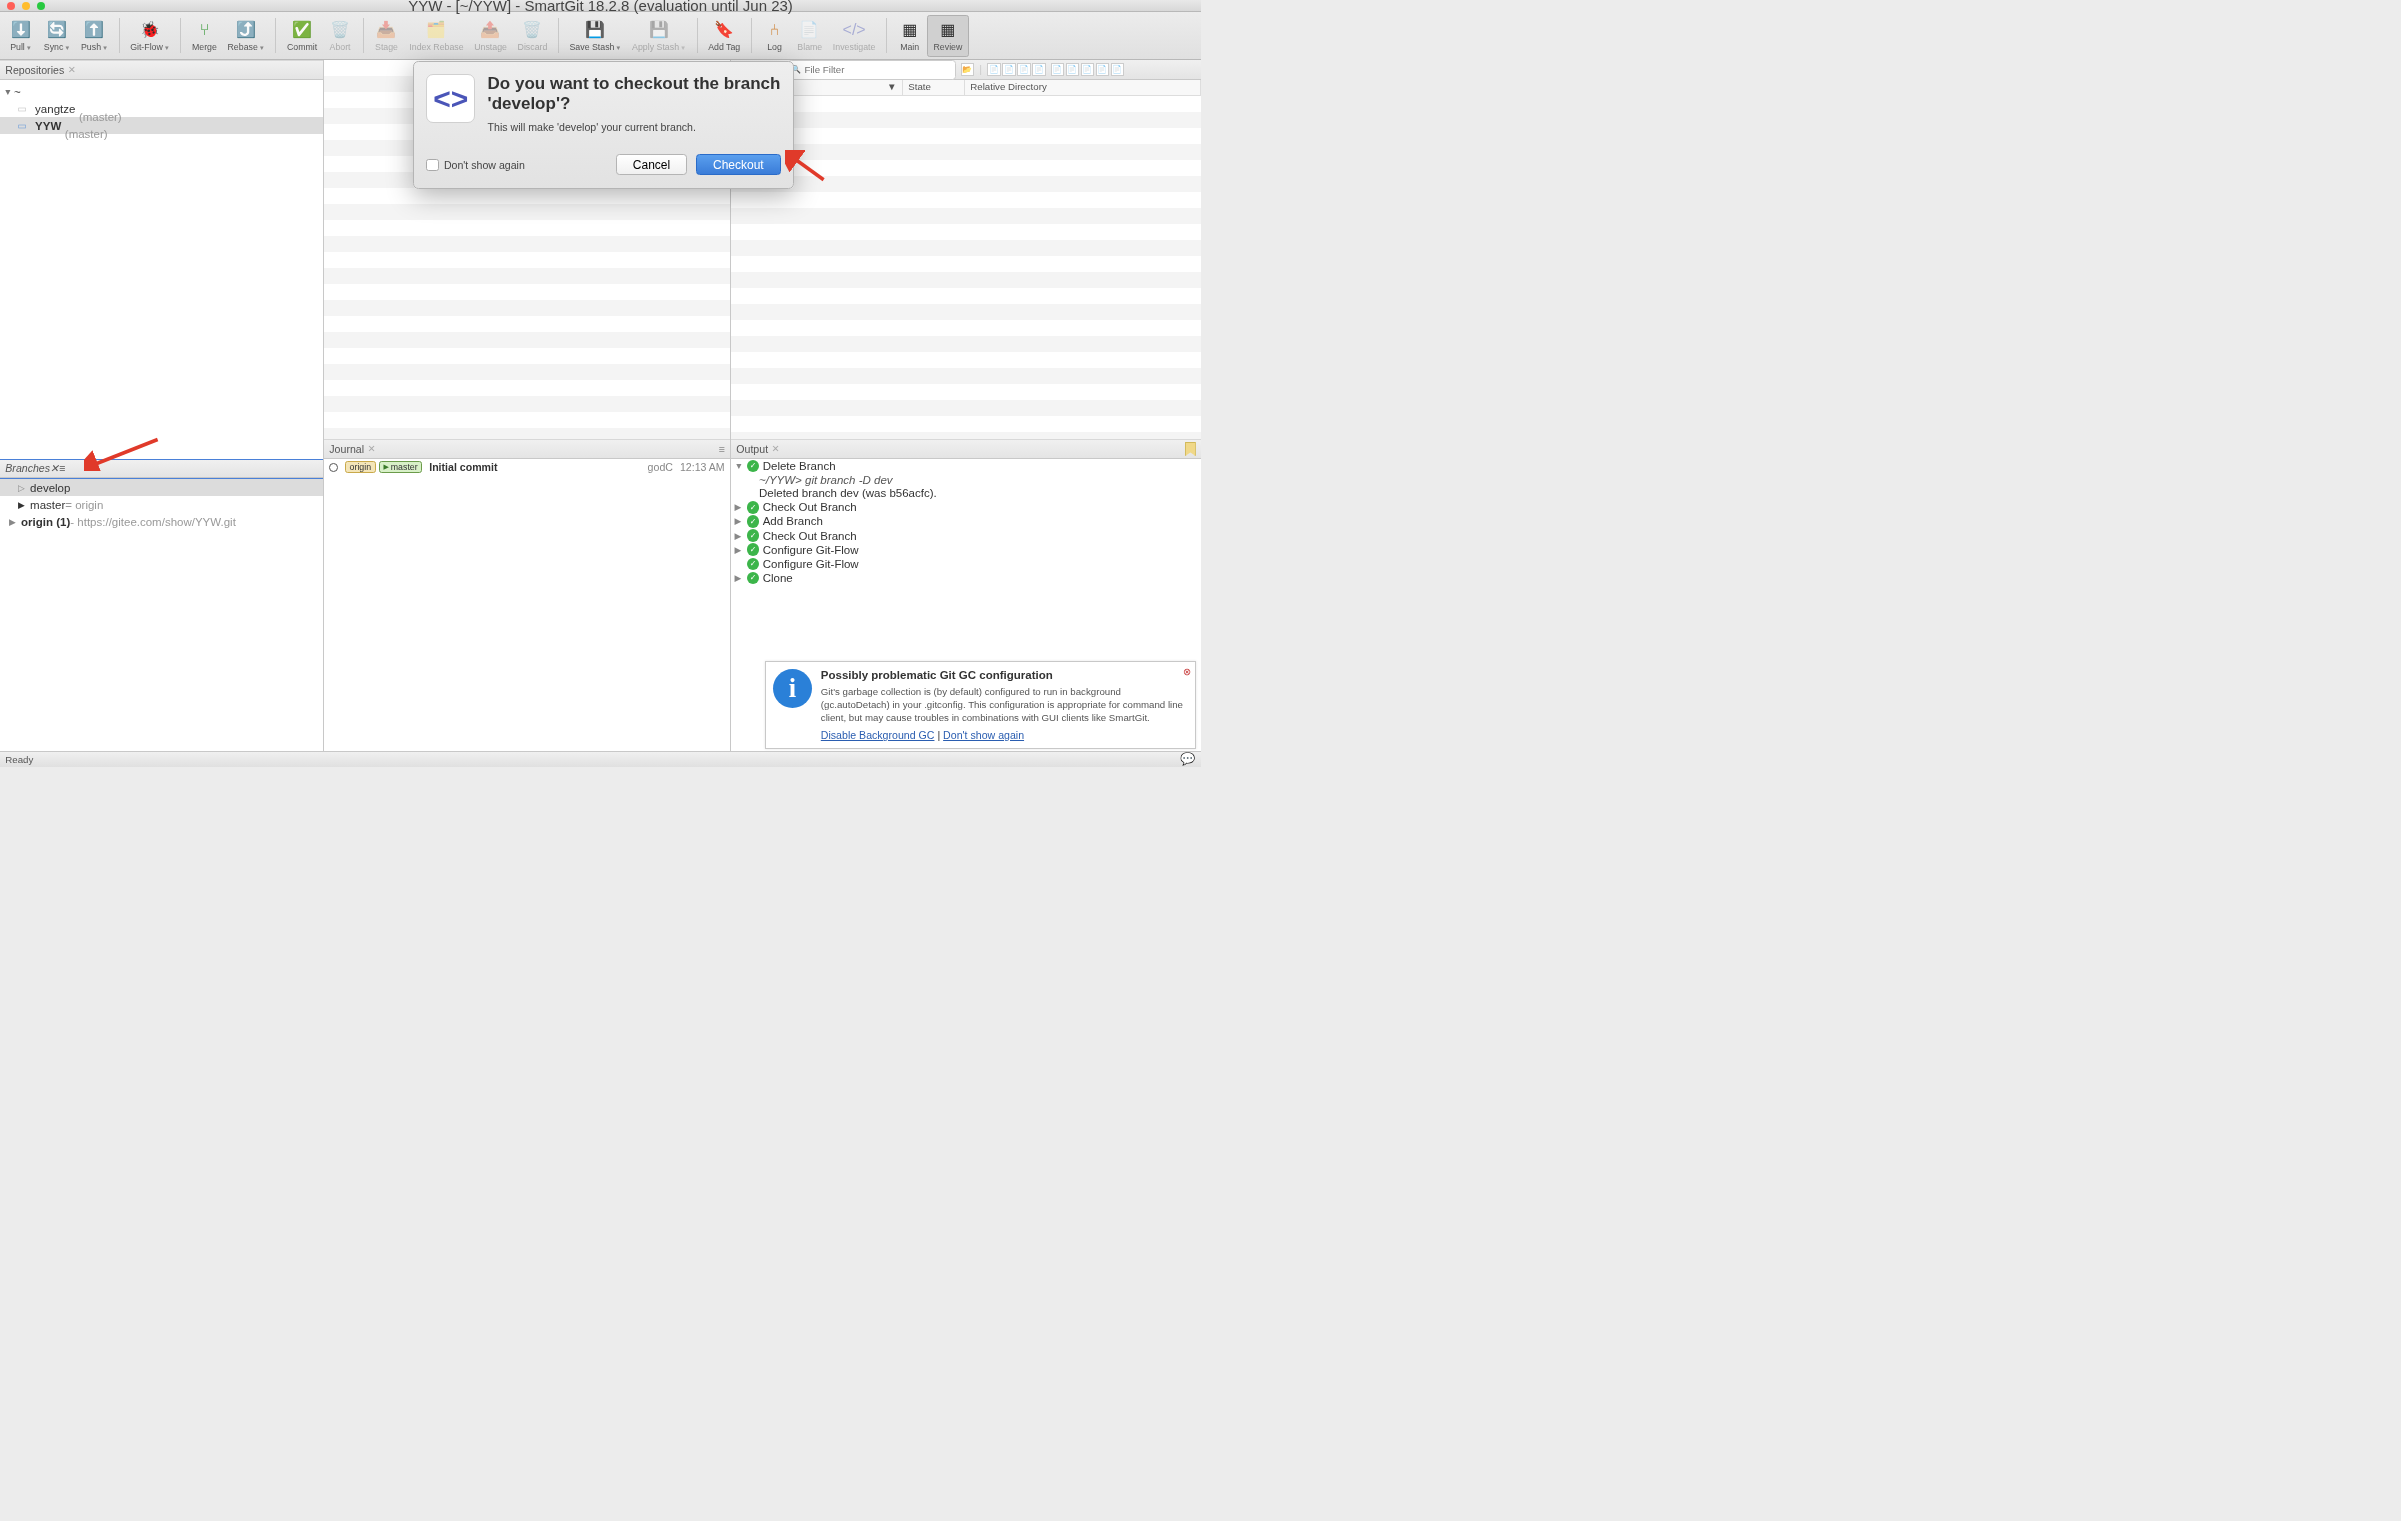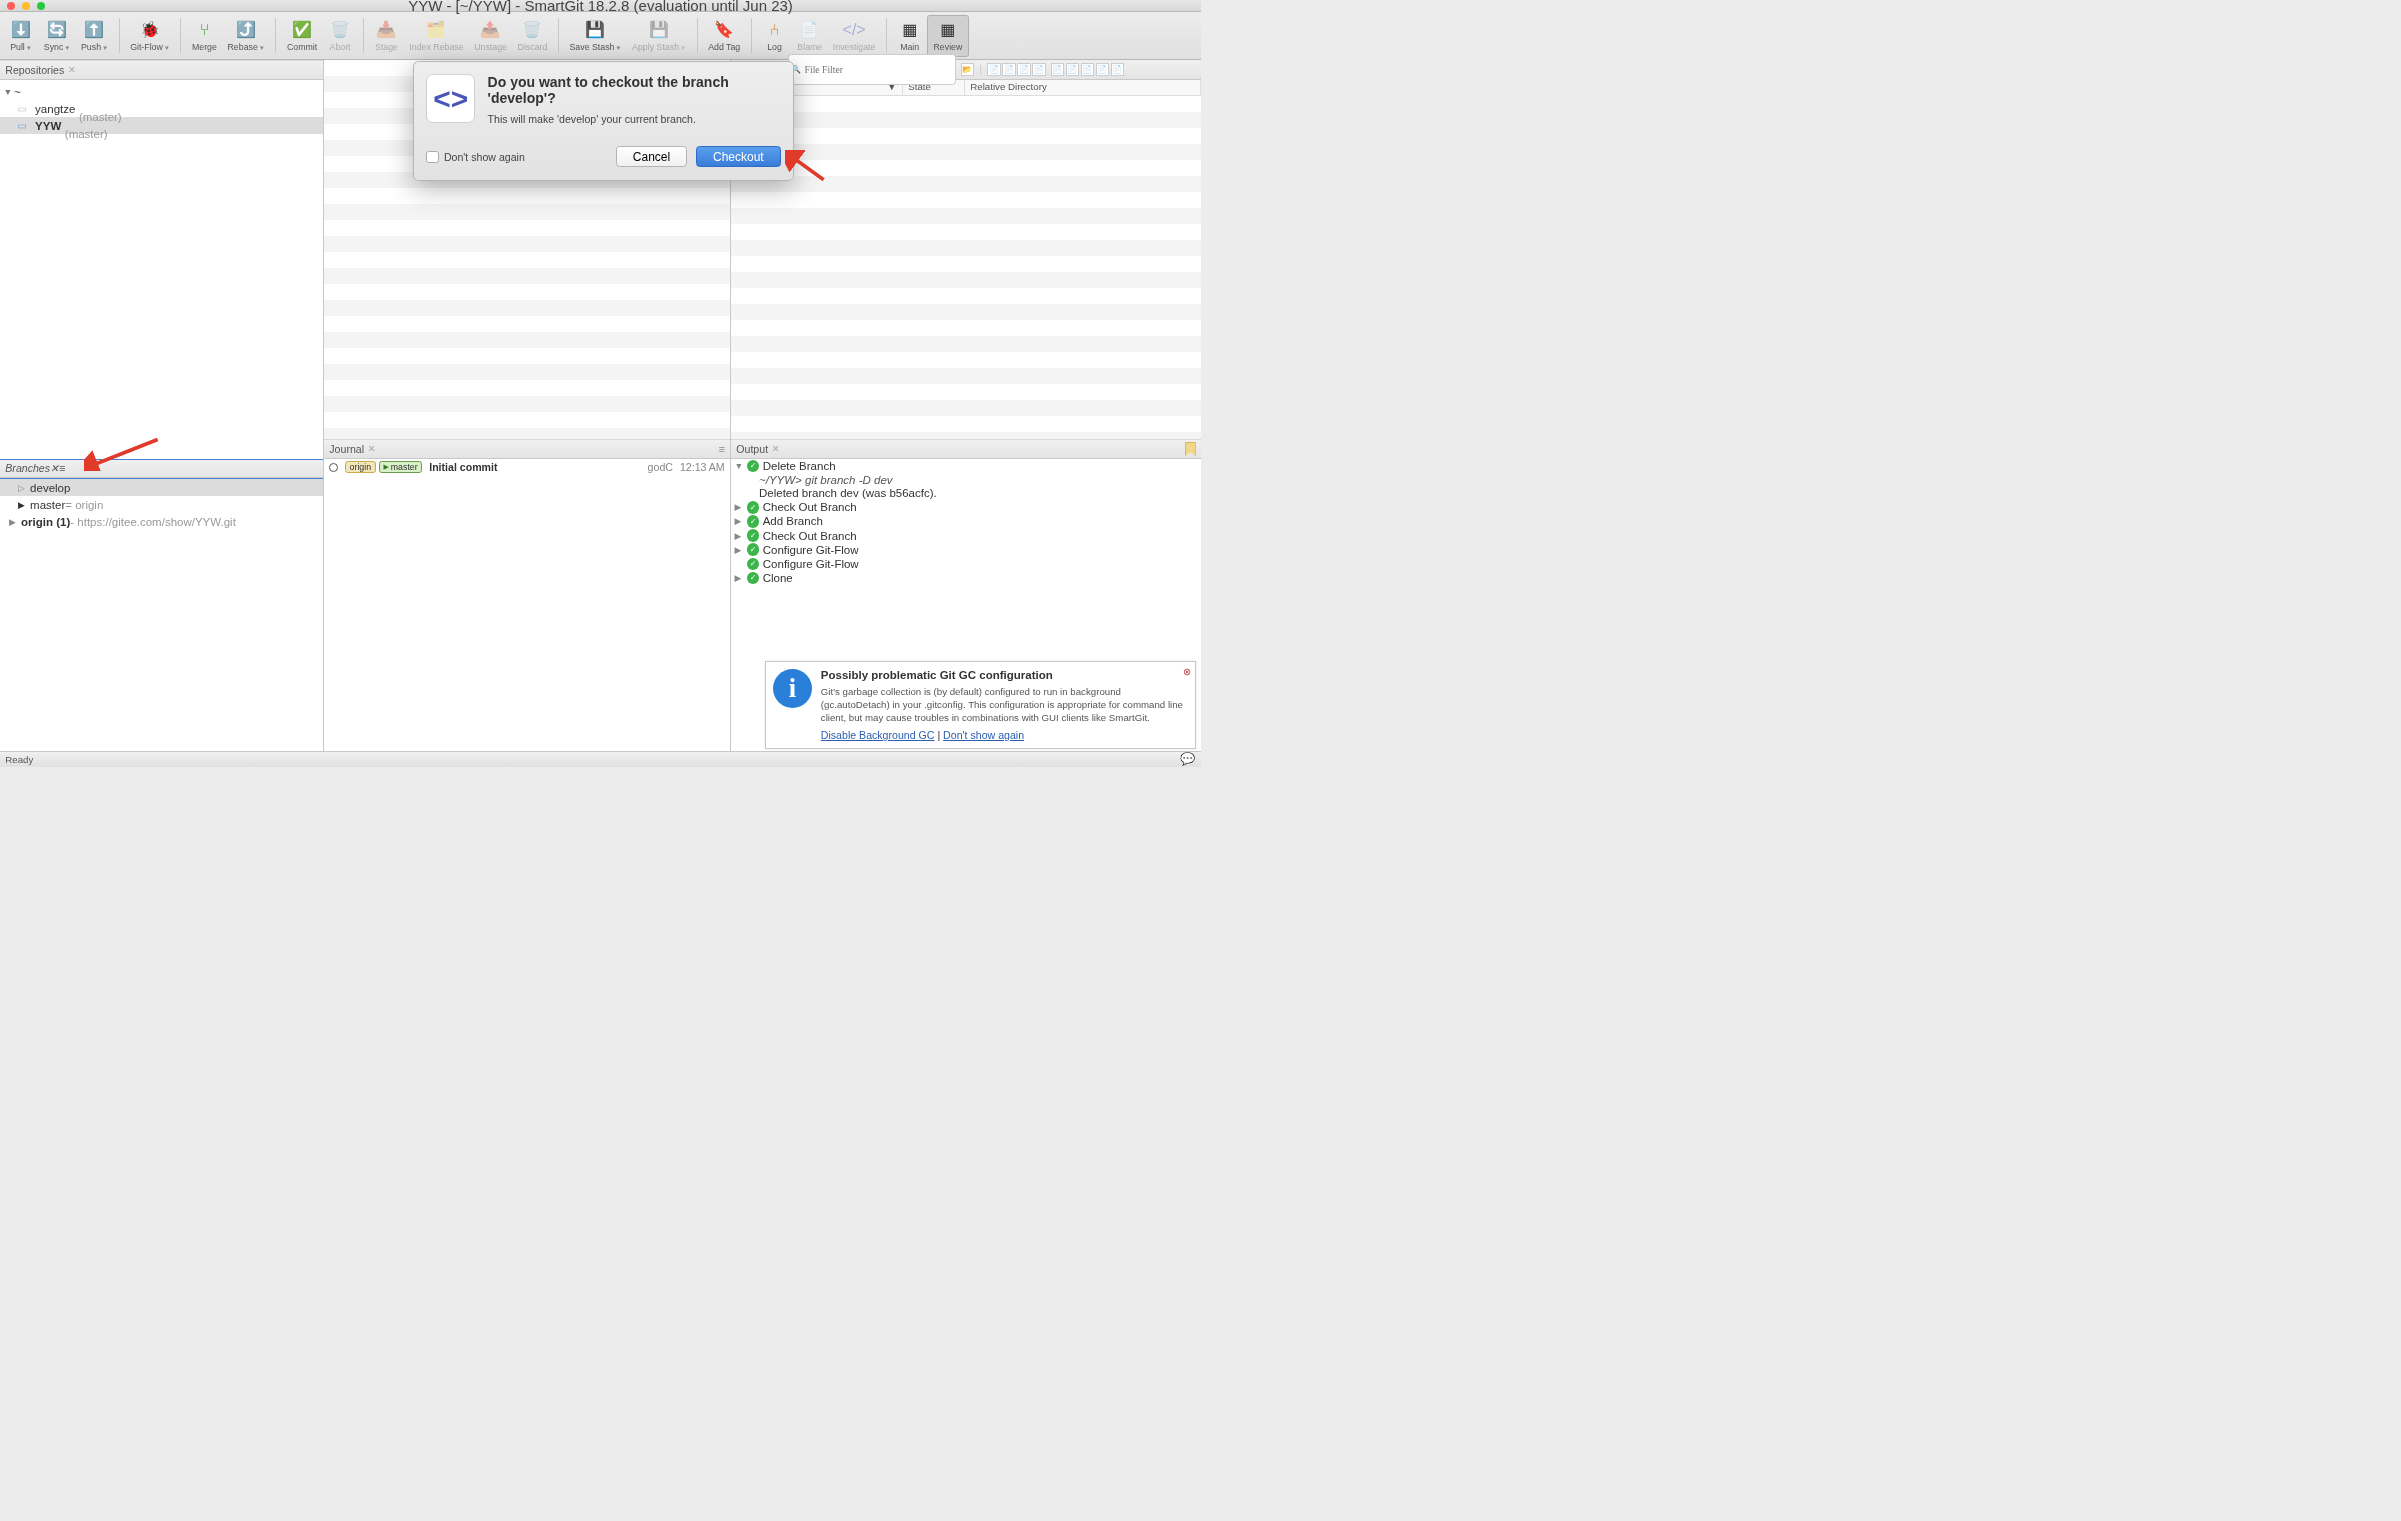--- a/index.html
+++ b/index.html
@@ -55,21 +55,21 @@
     .branch-arrow-icon { width: 10.6px; text-align: center; margin-right: 3.5px; font-size: 8.8px; }
     .branch-name { }
     .branch-sub { color: #999; }
 
     
     .files-panel { height: 379px; background: #fff; }
     .files-toolbar { height: 19.4px; background: linear-gradient(#f0f0f0, #e4e4e4); border-bottom: 0.9px solid #c8c8c8; display: flex; align-items: center; padding: 0 5.3px; font-size: 10.6px; gap: 5.3px; }
     .files-header-row { height: 16px; background: #f8f8f8; border-bottom: 0.9px solid #ddd; display: flex; font-size: 9.7px; color: #555; }
     .fh-cell { padding: 1.8px 5.3px; border-right: 0.9px solid #ddd; }
     .striped { background: repeating-linear-gradient(to bottom, #fff 0, #fff 16px, #f4f4f4 16px, #f4f4f4 32px); height: 100%; }
-    .filter-input { border: 0.9px solid #ccc; border-radius: 3.5px; padding: 0.9px 14px 0.9px 5.3px; font-size: 9.7px; width: 168px; height: 31px; background: #fff; font-family: Liberation Serif, serif; }
+    .filter-input { border: 0.9px solid #ccc; border-radius: 3.5px; padding: 0.9px 14px 0.9px 5.3px; font-size: 9.7px; width: 168px; height: 20px; background: #fff; }
     .filter-wrap { position: relative; display: flex; align-items: center; }
     .filter-wrap::before { content: "🔍"; position: absolute; left: 3.5px; font-size: 8px; color: #aaa; }
     .filter-input { padding-left: 16px; }
     .icon-btn-row { display: flex; gap: 1.8px; }
     .mini-icon { width: 13.2px; height: 13.2px; border: 0.9px solid #ccc; display: flex; align-items: center; justify-content: center; font-size: 8px; background: #fff; }
 
     
     .journal-panel { flex: 1; background: #fff; }
     .journal-row { height: 17.6px; display: flex; align-items: center; padding: 0 5.3px; font-size: 10.6px; }
     .commit-dot { width: 8.8px; height: 8.8px; border: 1.8px solid #555; border-radius: 50%; margin-right: 7px; }
@@ -105,21 +105,21 @@
     
     .statusbar { height: 16px; background: linear-gradient(#f0f0f0, #e0e0e0); border-top: 0.9px solid #c8c8c8; display: flex; align-items: center; padding: 0 5.3px; font-size: 9.7px; color: #555; }
     .statusbar .spacer { flex: 1; }
     .chat-icon { color: #5a6cd8; font-size: 12.3px; }
 
     
     .dialog-overlay { position: absolute; top: 61px; left: 413px; width: 381px; background: linear-gradient(#eeeeee, #e2e2e2); border: 0.9px solid #b4b4b4; border-radius: 5.3px; box-shadow: 0 7px 26.4px rgba(0,0,0,0.3); padding: 12.3px; z-index: 100; }
     .dialog-main { display: flex; gap: 12.3px; }
     .dialog-icon { width: 49px; height: 49px; background: #fff; border: 0.9px solid #d0d0d0; border-radius: 7px; display: flex; align-items: center; justify-content: center; font-size: 30px; color: #4a55b8; font-weight: bold; flex-shrink: 0; }
     .dialog-content { flex: 1; }
-    .dialog-title { font-weight: 600; font-size: 14px; margin-bottom: 7px; }
+    .dialog-title { font-weight: 600; font-size: 17px; margin-bottom: 7px; }
     .dialog-body { font-size: 10.6px; color: #444; }
     .dialog-footer { display: flex; justify-content: flex-end; align-items: center; gap: 8.8px; margin-top: 21px; }
     .dialog-footer .left { flex: 1; display: flex; align-items: center; gap: 5.3px; font-size: 10.6px; color: #444; }
     .checkbox { width: 12.3px; height: 12.3px; border: 0.9px solid #aaa; border-radius: 2.6px; background: #fff; }
     .btn { padding: 2.6px 16px; border-radius: 3.5px; font-size: 12px; border: 0.9px solid #b4b4b4; background: linear-gradient(#fff, #f0f0f0); cursor: pointer; }
     .btn.primary { background: linear-gradient(#5a9fee, #3a7cd8); border-color: #2a6bc8; color: #fff; }
 
     
     .red-arrow { position: absolute; z-index: 200; pointer-events: none; }
 

